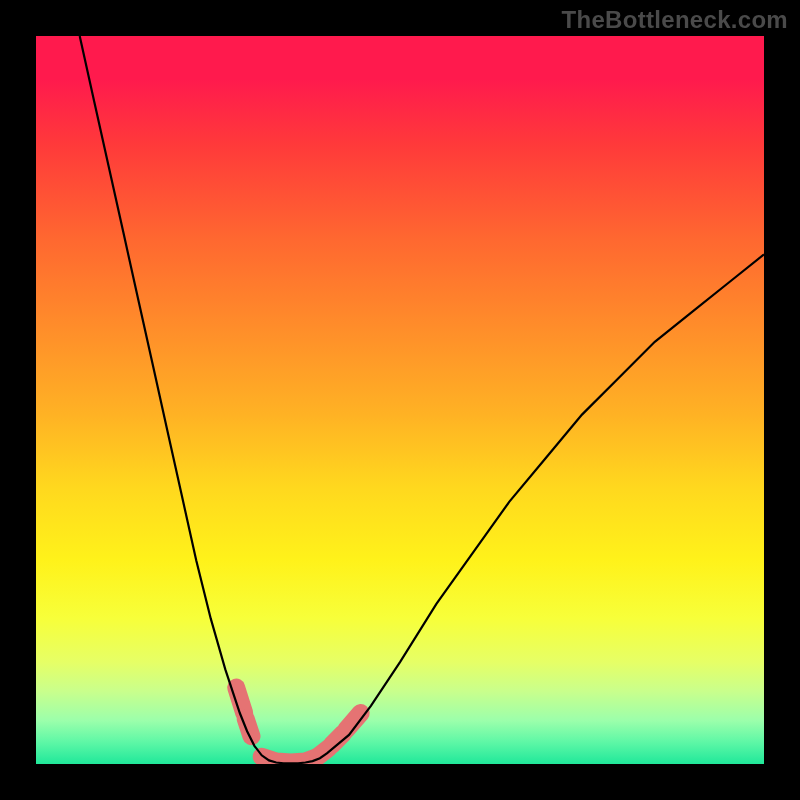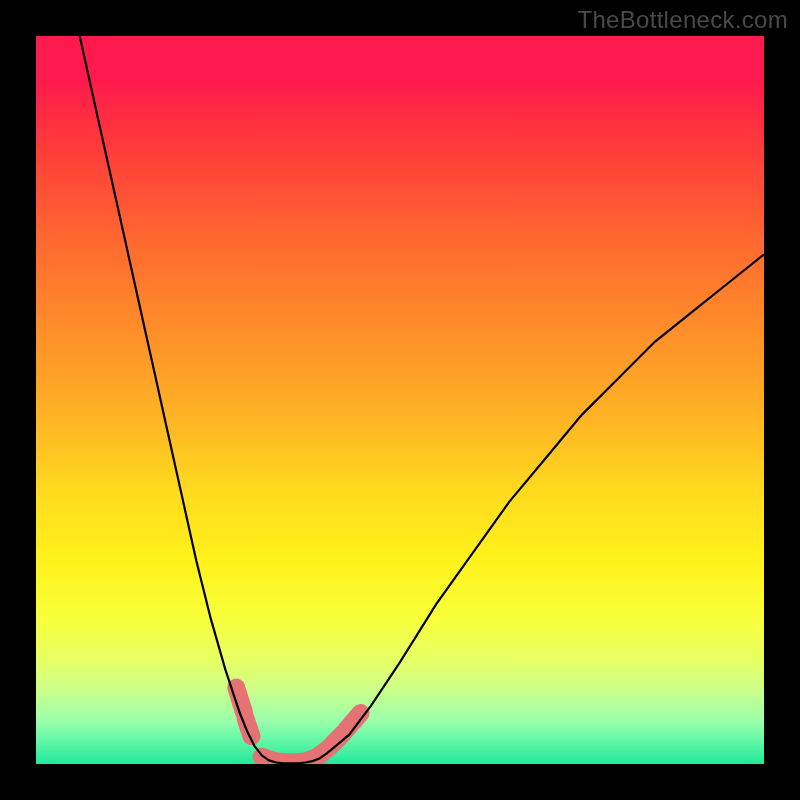--- a/index.html
+++ b/index.html
@@ -42,21 +42,21 @@
       #20e89a 100%
     );
     overflow: hidden;
   }
   .watermark {
     position: absolute;
     top: 6px;
     right: 12px;
     color: #4a4a4a;
     font-size: 24px;
-    font-weight: 400;
+    font-weight: 700;
     letter-spacing: 0.3px;
     z-index: 10;
   }
   svg.curve {
     position: absolute;
     left: 0;
     top: 0;
     width: 728px;
     height: 728px;
     z-index: 5;

